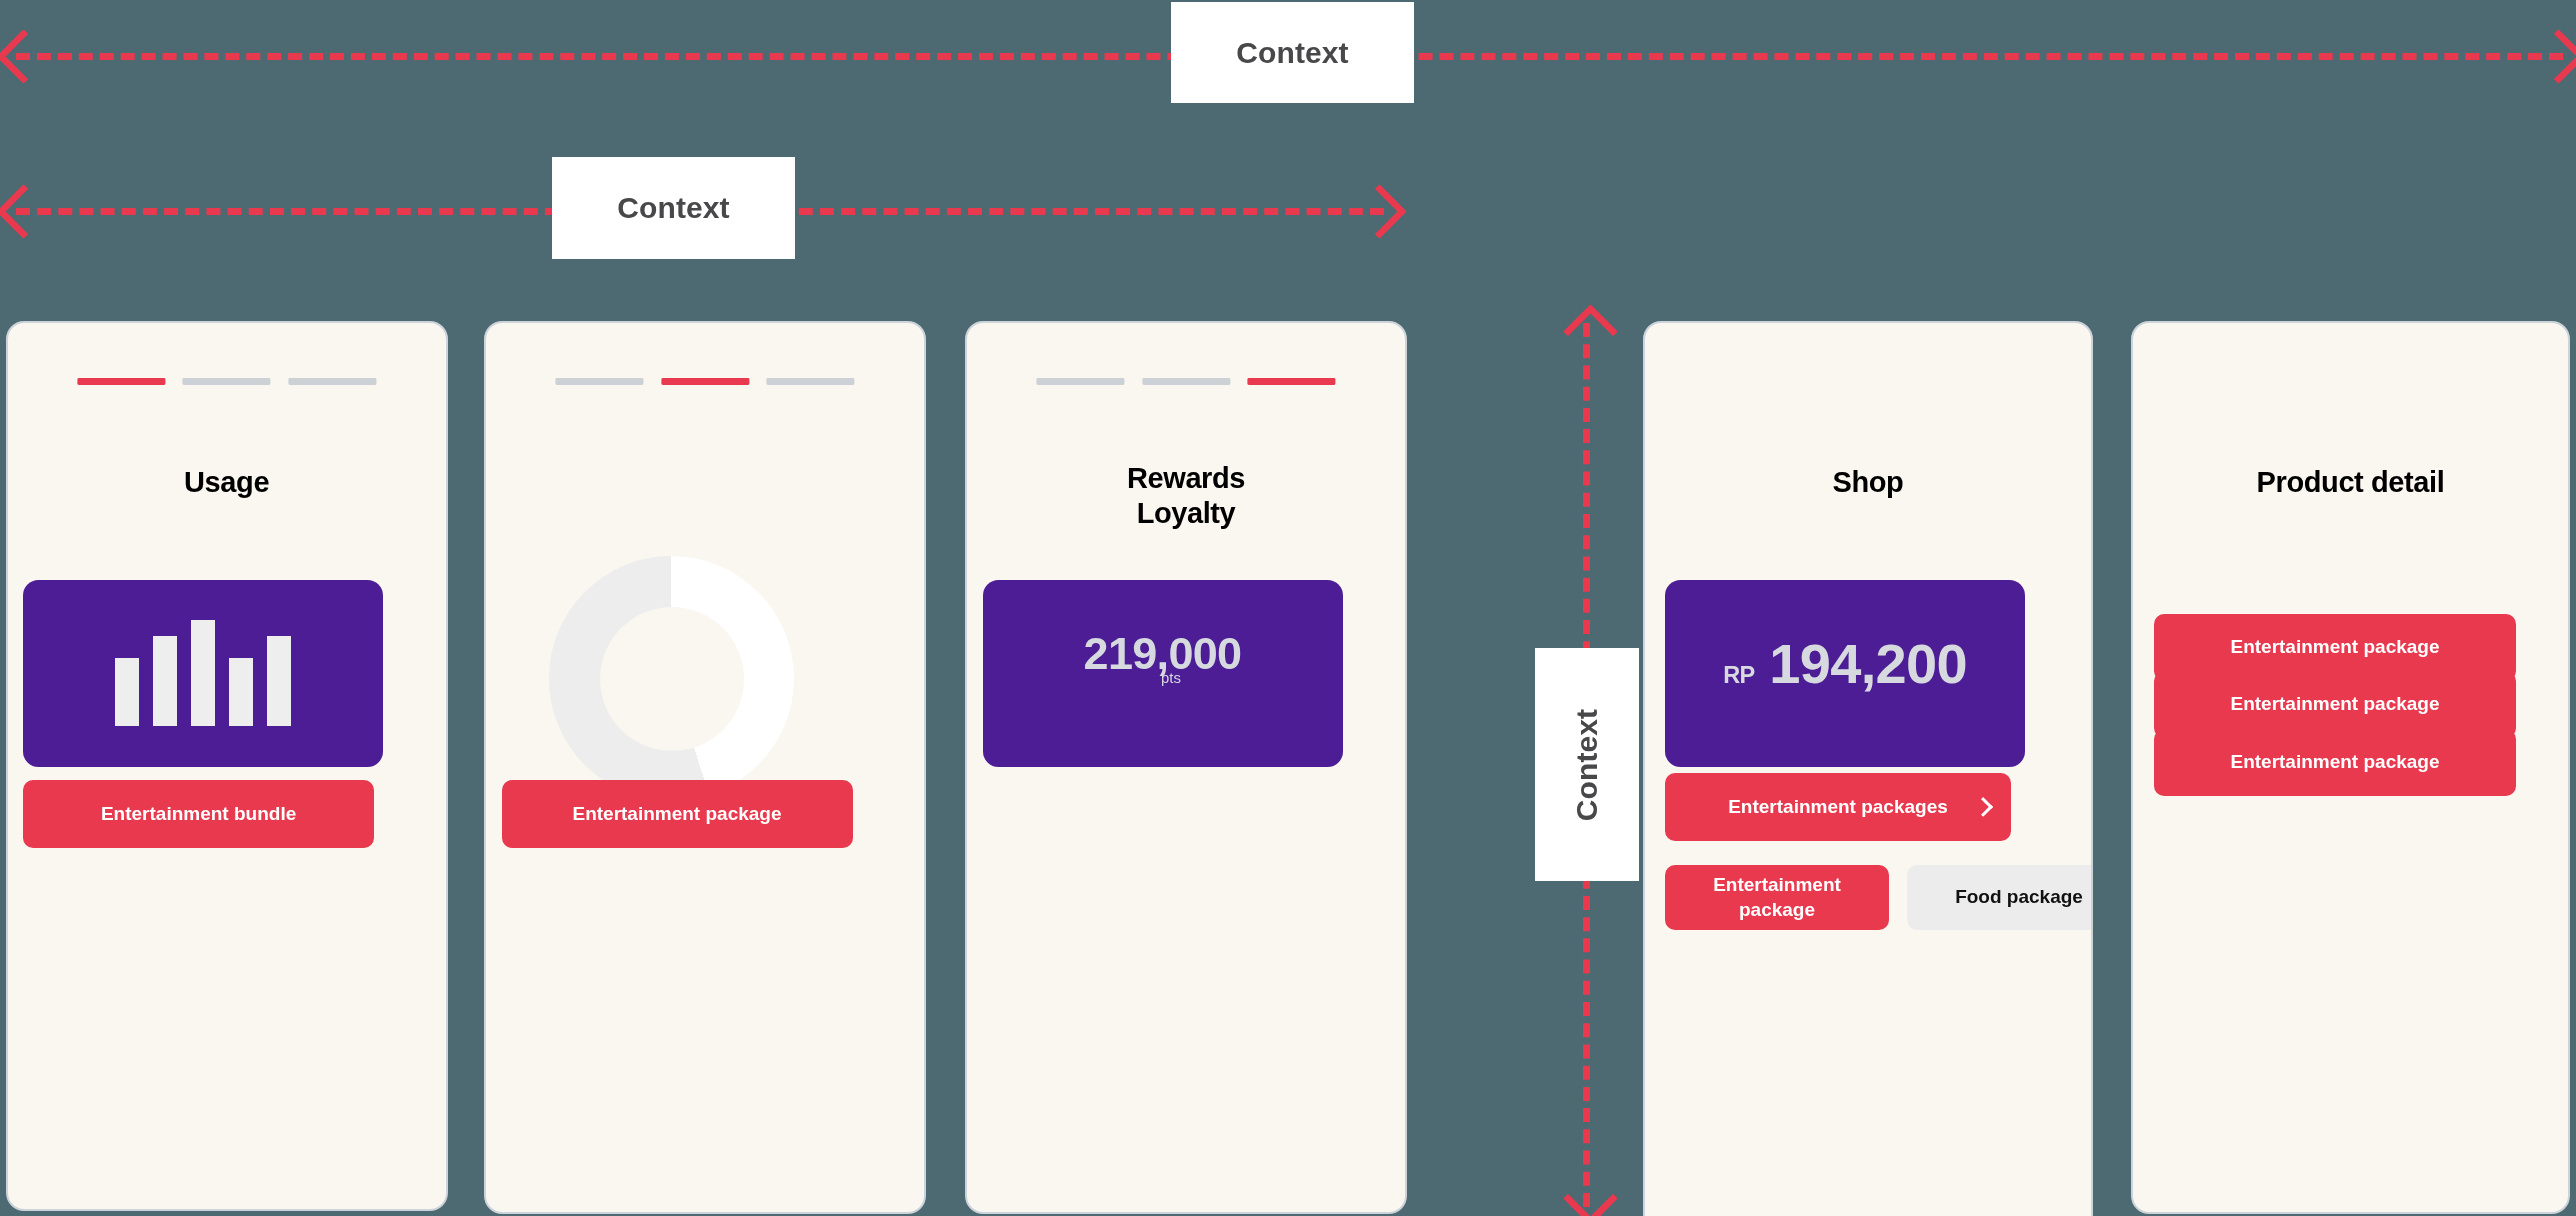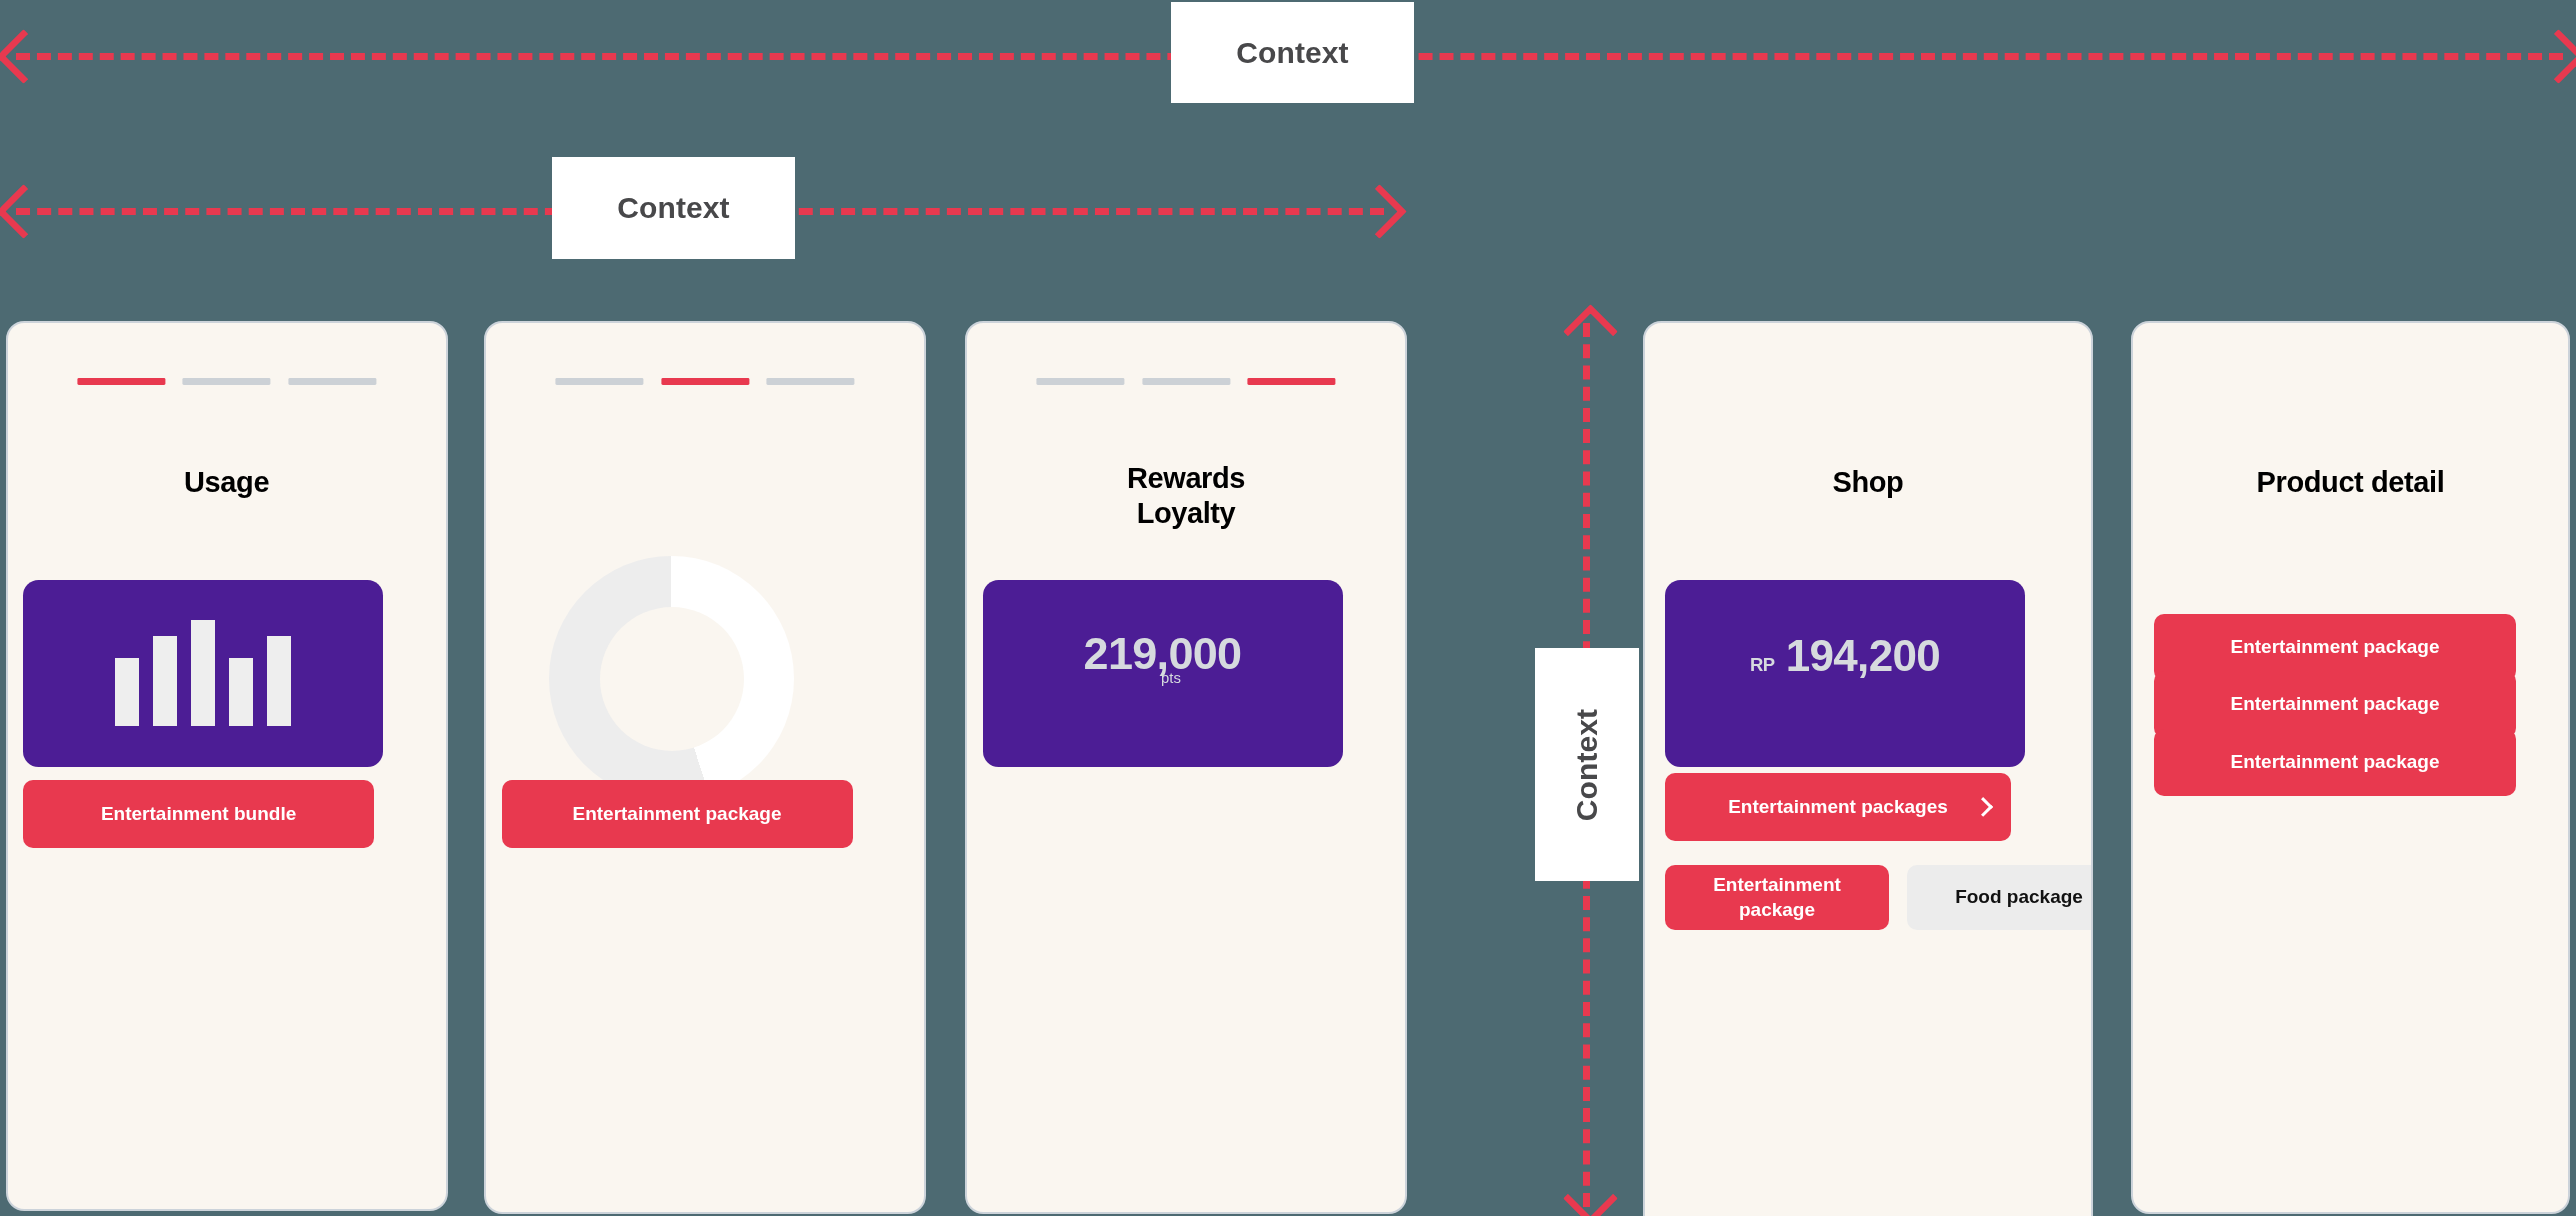--- a/index.html
+++ b/index.html
@@ -283,21 +283,21 @@
     <div class="bignum" style="top:48px; font-size:45px;">
       <span>219,000</span>
       <span class="pts" style="top:42px;">pts</span>
     </div>
   </div>
 </div>
 
 <div class="card" style="left:1643px; top:321px; width:450px; height:1133px;">
   <div class="card-title" style="top:142px;">Shop</div>
   <div class="panel" style="left:20px; top:257px; width:360px; height:187px;">
-    <div class="bignum" style="top:51px; font-size:44px;">
+    <div class="bignum" style="top:51px; font-size:56px;">
       <span class="unit-sm">RP</span>
       <span>194,200</span>
     </div>
   </div>
   <div class="btn with-chev" style="left:20px; top:450px; width:346px; height:68px;">
     <span>Entertainment packages</span>
     <span class="chev-ico"></span>
   </div>
   <div class="chip red" style="left:20px; top:542px; width:224px; height:65px;">Entertainment package</div>
   <div class="chip grey" style="left:262px; top:542px; width:224px; height:65px;">Food package</div>

